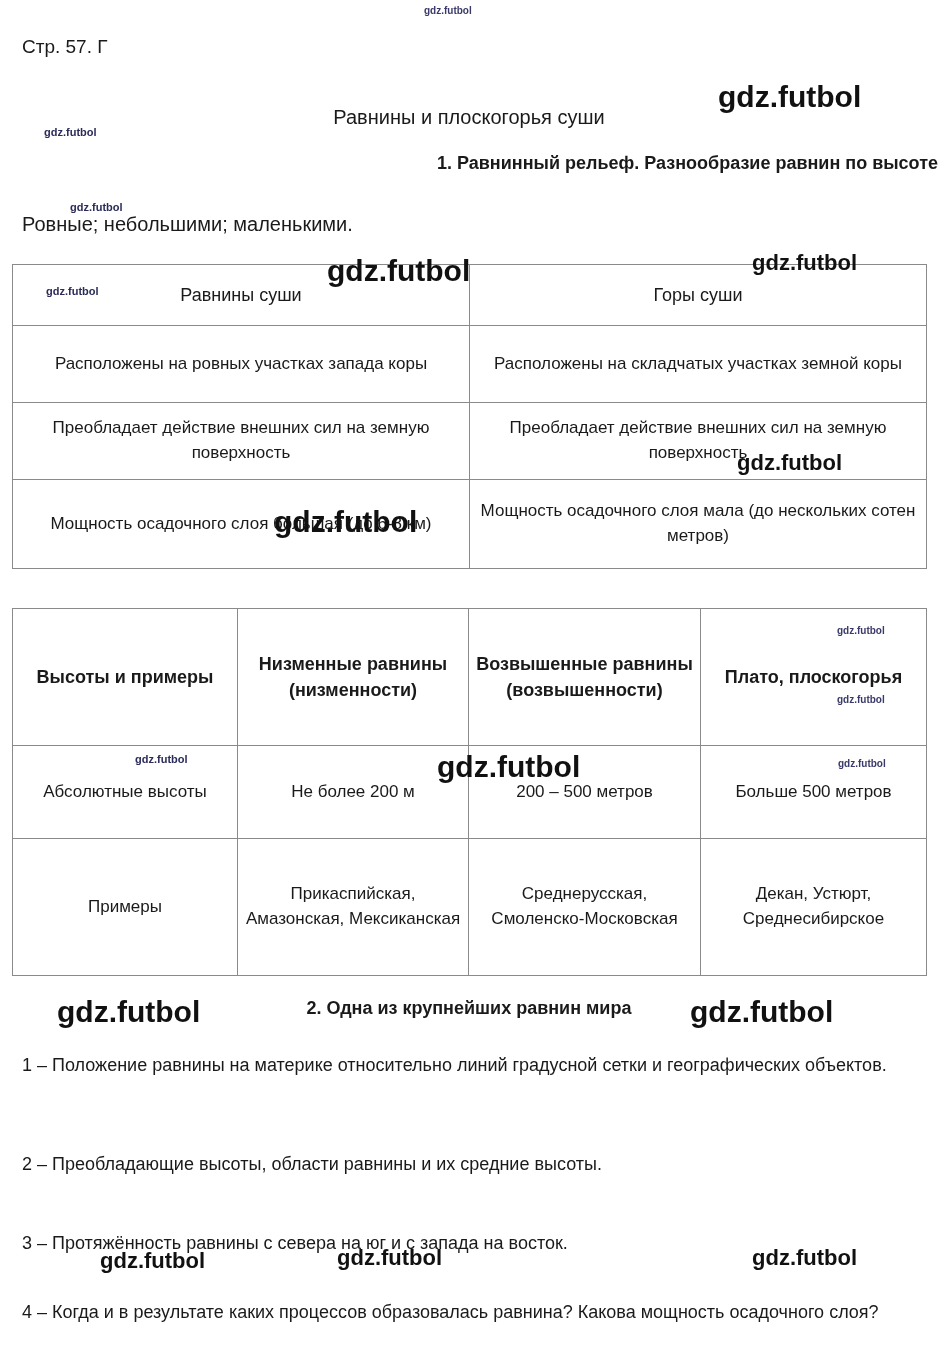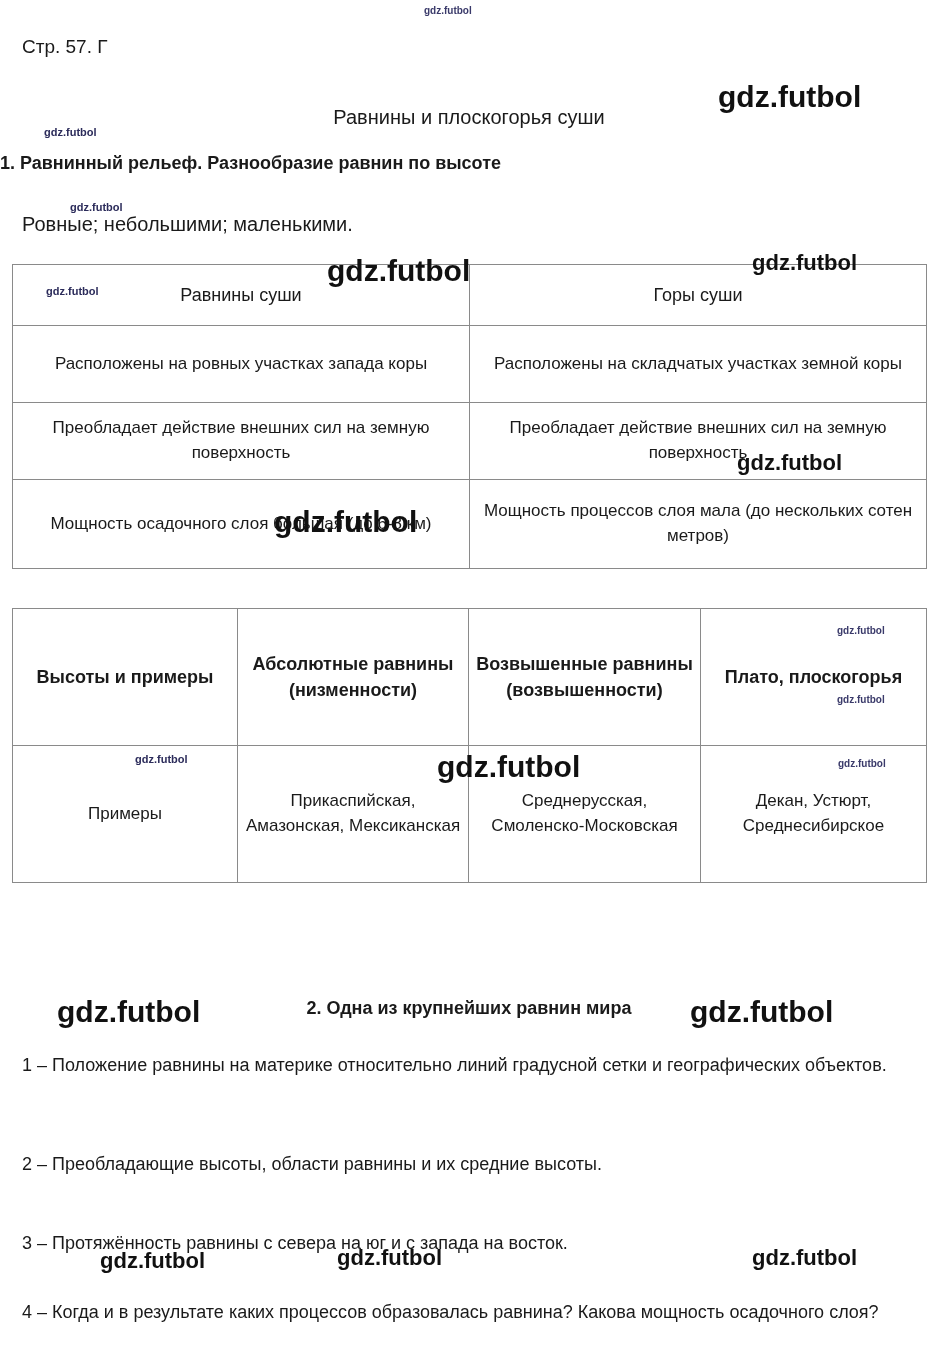--- a/index.html
+++ b/index.html
@@ -52,21 +52,21 @@
     top: 94px;
     text-align: center;
     font-size: 20px;
     font-weight: normal;
     margin: 12px;
   }
   h2.sec-title {
     position: absolute;
     left: 0; right: 0;
     top: 153px;
-    text-align: left;
+    text-align: right;
     font-size: 18px;
     font-weight: bold;
     margin: 0;
   }
   .intro-line {
     position: absolute;
     left: 22px;
     top: 213px;
     font-size: 20px;
   }
@@ -158,38 +158,44 @@
       <tr>
         <td>Расположены на ровных участках запада коры</td>
         <td>Расположены на складчатых участках земной коры</td>
       </tr>
       <tr>
         <td>Преобладает действие внешних сил на земную поверхность</td>
         <td>Преобладает действие внешних сил на земную поверхность</td>
       </tr>
       <tr>
         <td class="tall">Мощность осадочного слоя большая (до 6-8 км)</td>
-        <td class="tall">Мощность процессов слоя мала (до нескольких сотен метров)</td>
+        <td class="tall">Мощность осадочного слоя мала (до нескольких сотен метров)</td>
       </tr>
     </tbody>
   </table>
 
   <table id="table-heights">
     <colgroup>
       <col style="width:225px">
         <col style="width:231px">
         <col style="width:232px">
         <col style="width:226px">
     </colgroup>
     <tbody>
       <tr>
         <td class="hdr">Высоты и примеры</td>
-        <td class="hdr">Абсолютные равнины (низменности)</td>
+        <td class="hdr">Низменные равнины (низменности)</td>
         <td class="hdr">Возвышенные равнины (возвышенности)</td>
         <td class="hdr">Плато, плоскогорья</td>
+      </tr>
+      <tr>
+        <td class="row-body">Абсолютные высоты</td>
+        <td class="row-body">Не более 200 м</td>
+        <td class="row-body">200 – 500 метров</td>
+        <td class="row-body">Больше 500 метров</td>
       </tr>
       <tr>
         <td class="row-body2">Примеры</td>
         <td class="row-body2">Прикаспийская, Амазонская, Мексиканская</td>
         <td class="row-body2">Среднерусская, Смоленско-Московская</td>
         <td class="row-body2">Декан, Устюрт, Среднесибирское</td>
       </tr>
     </tbody>
   </table>
 

